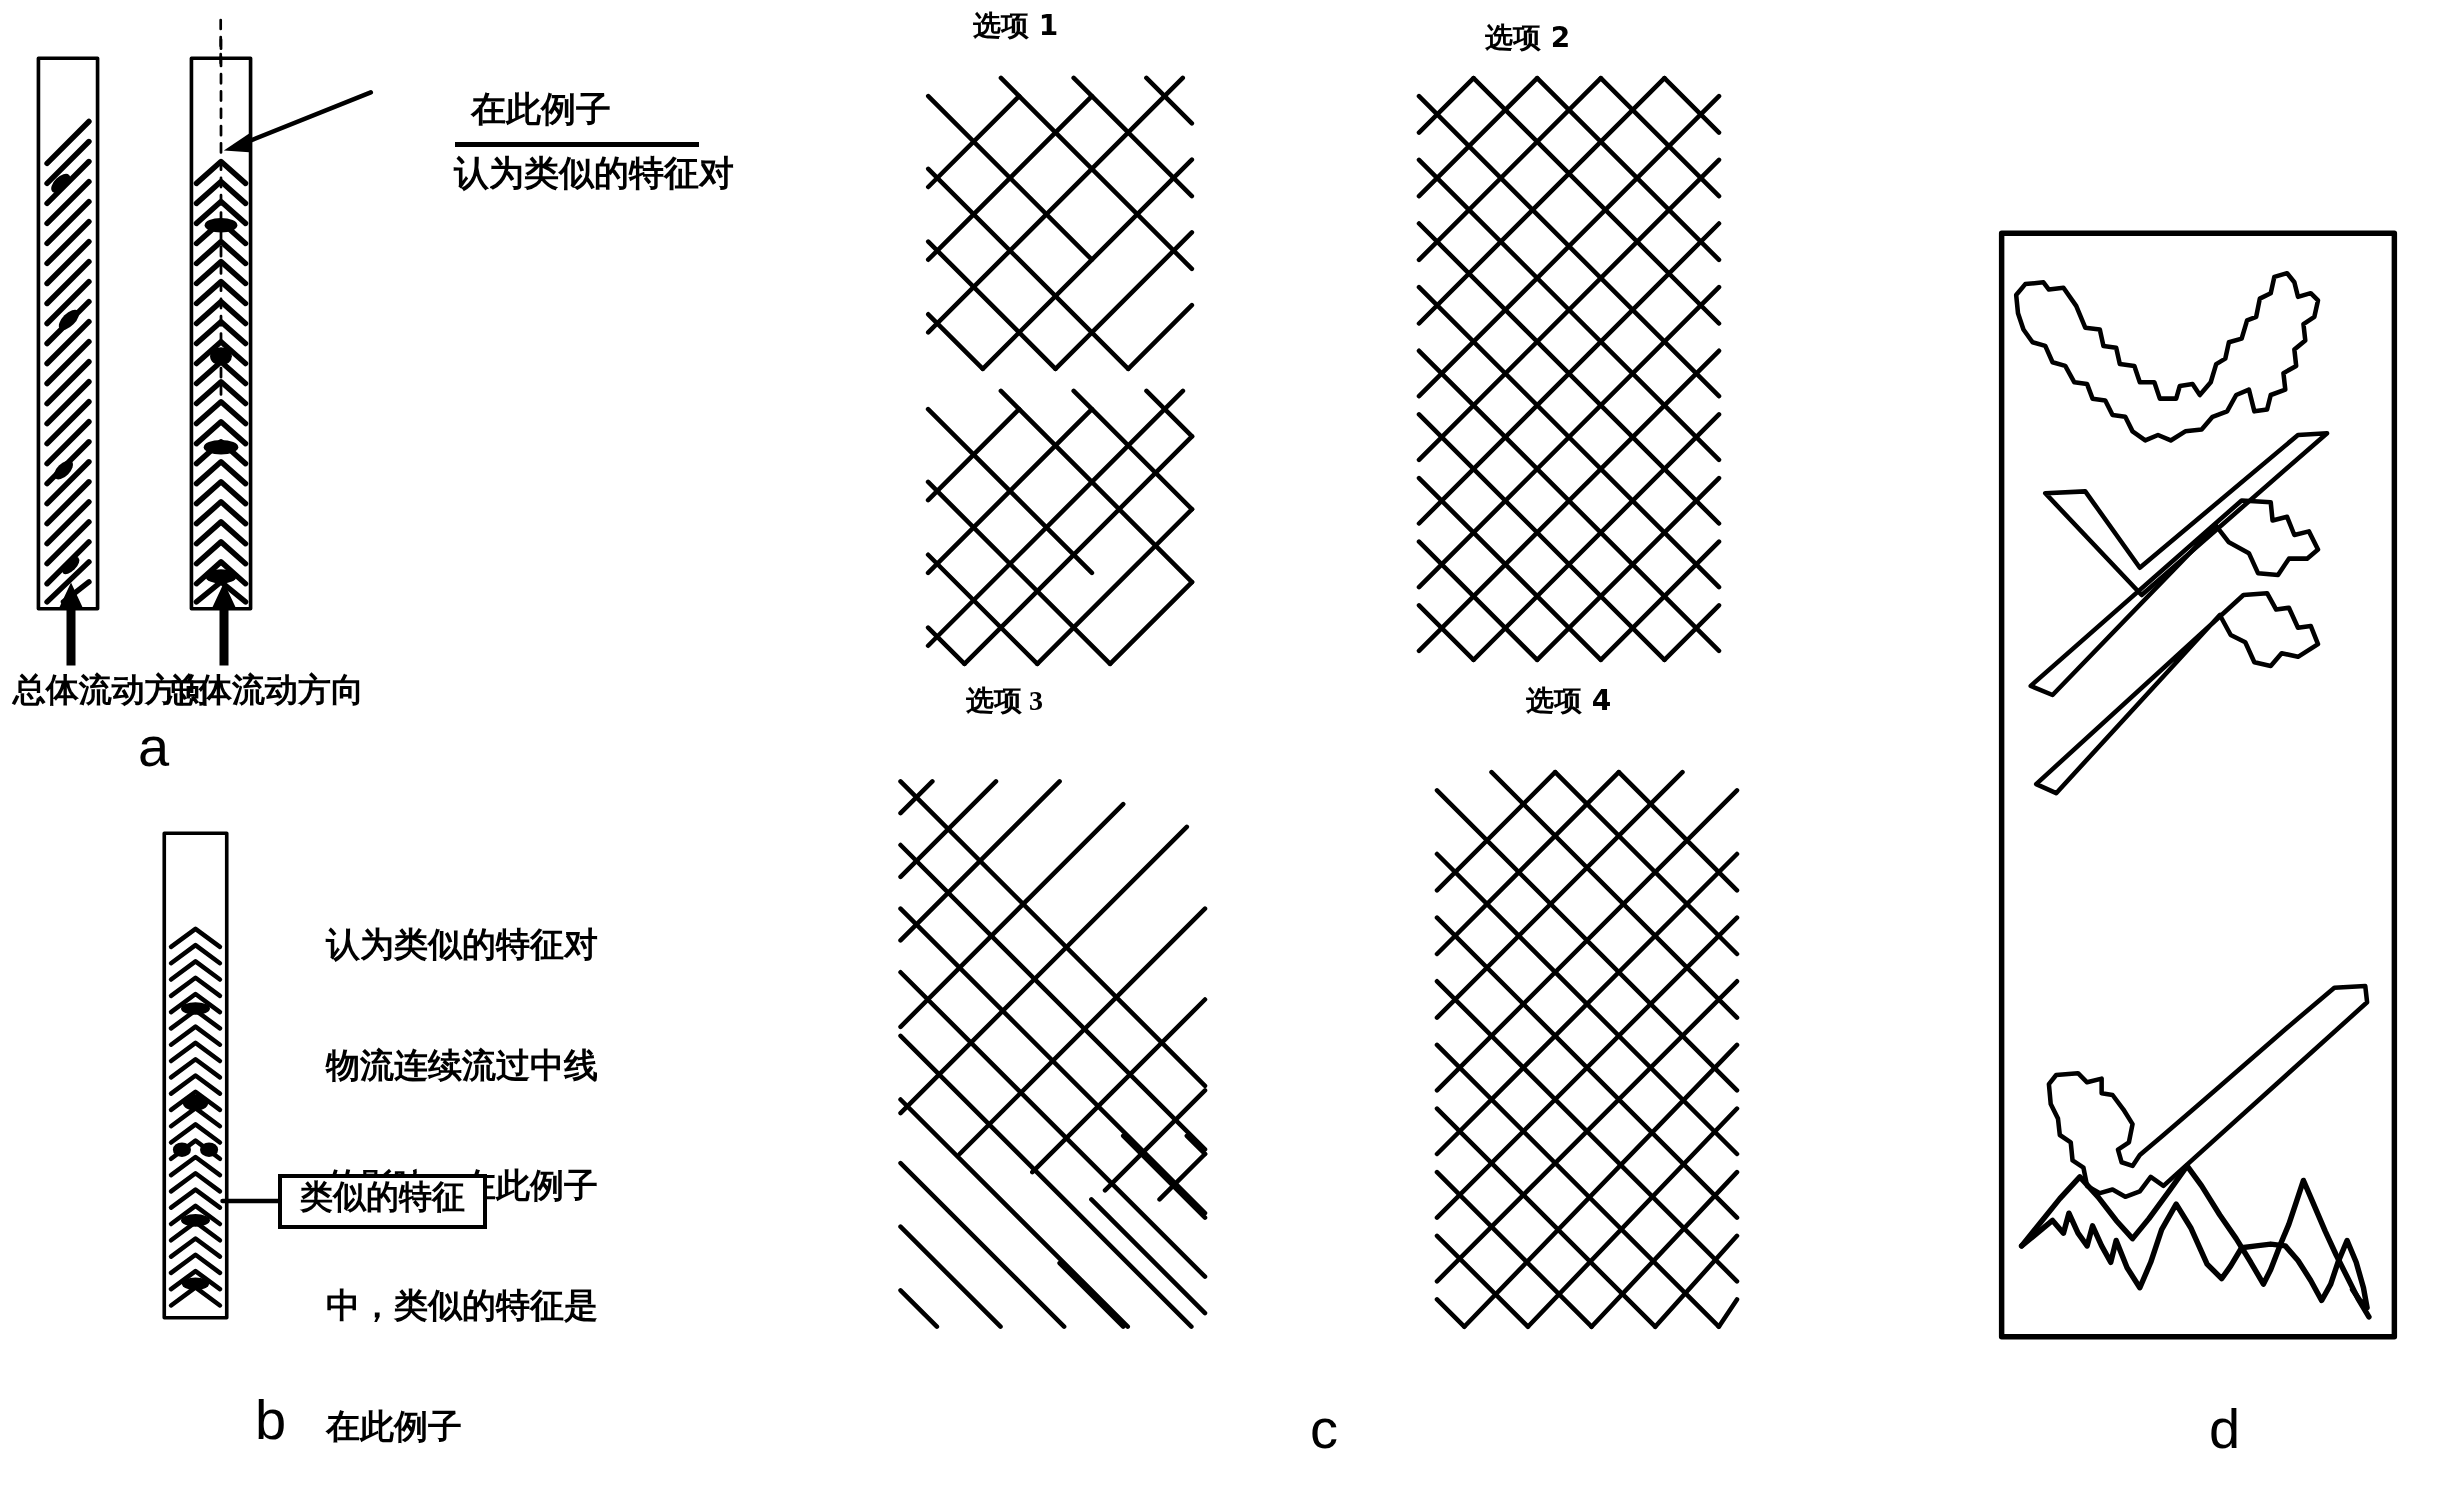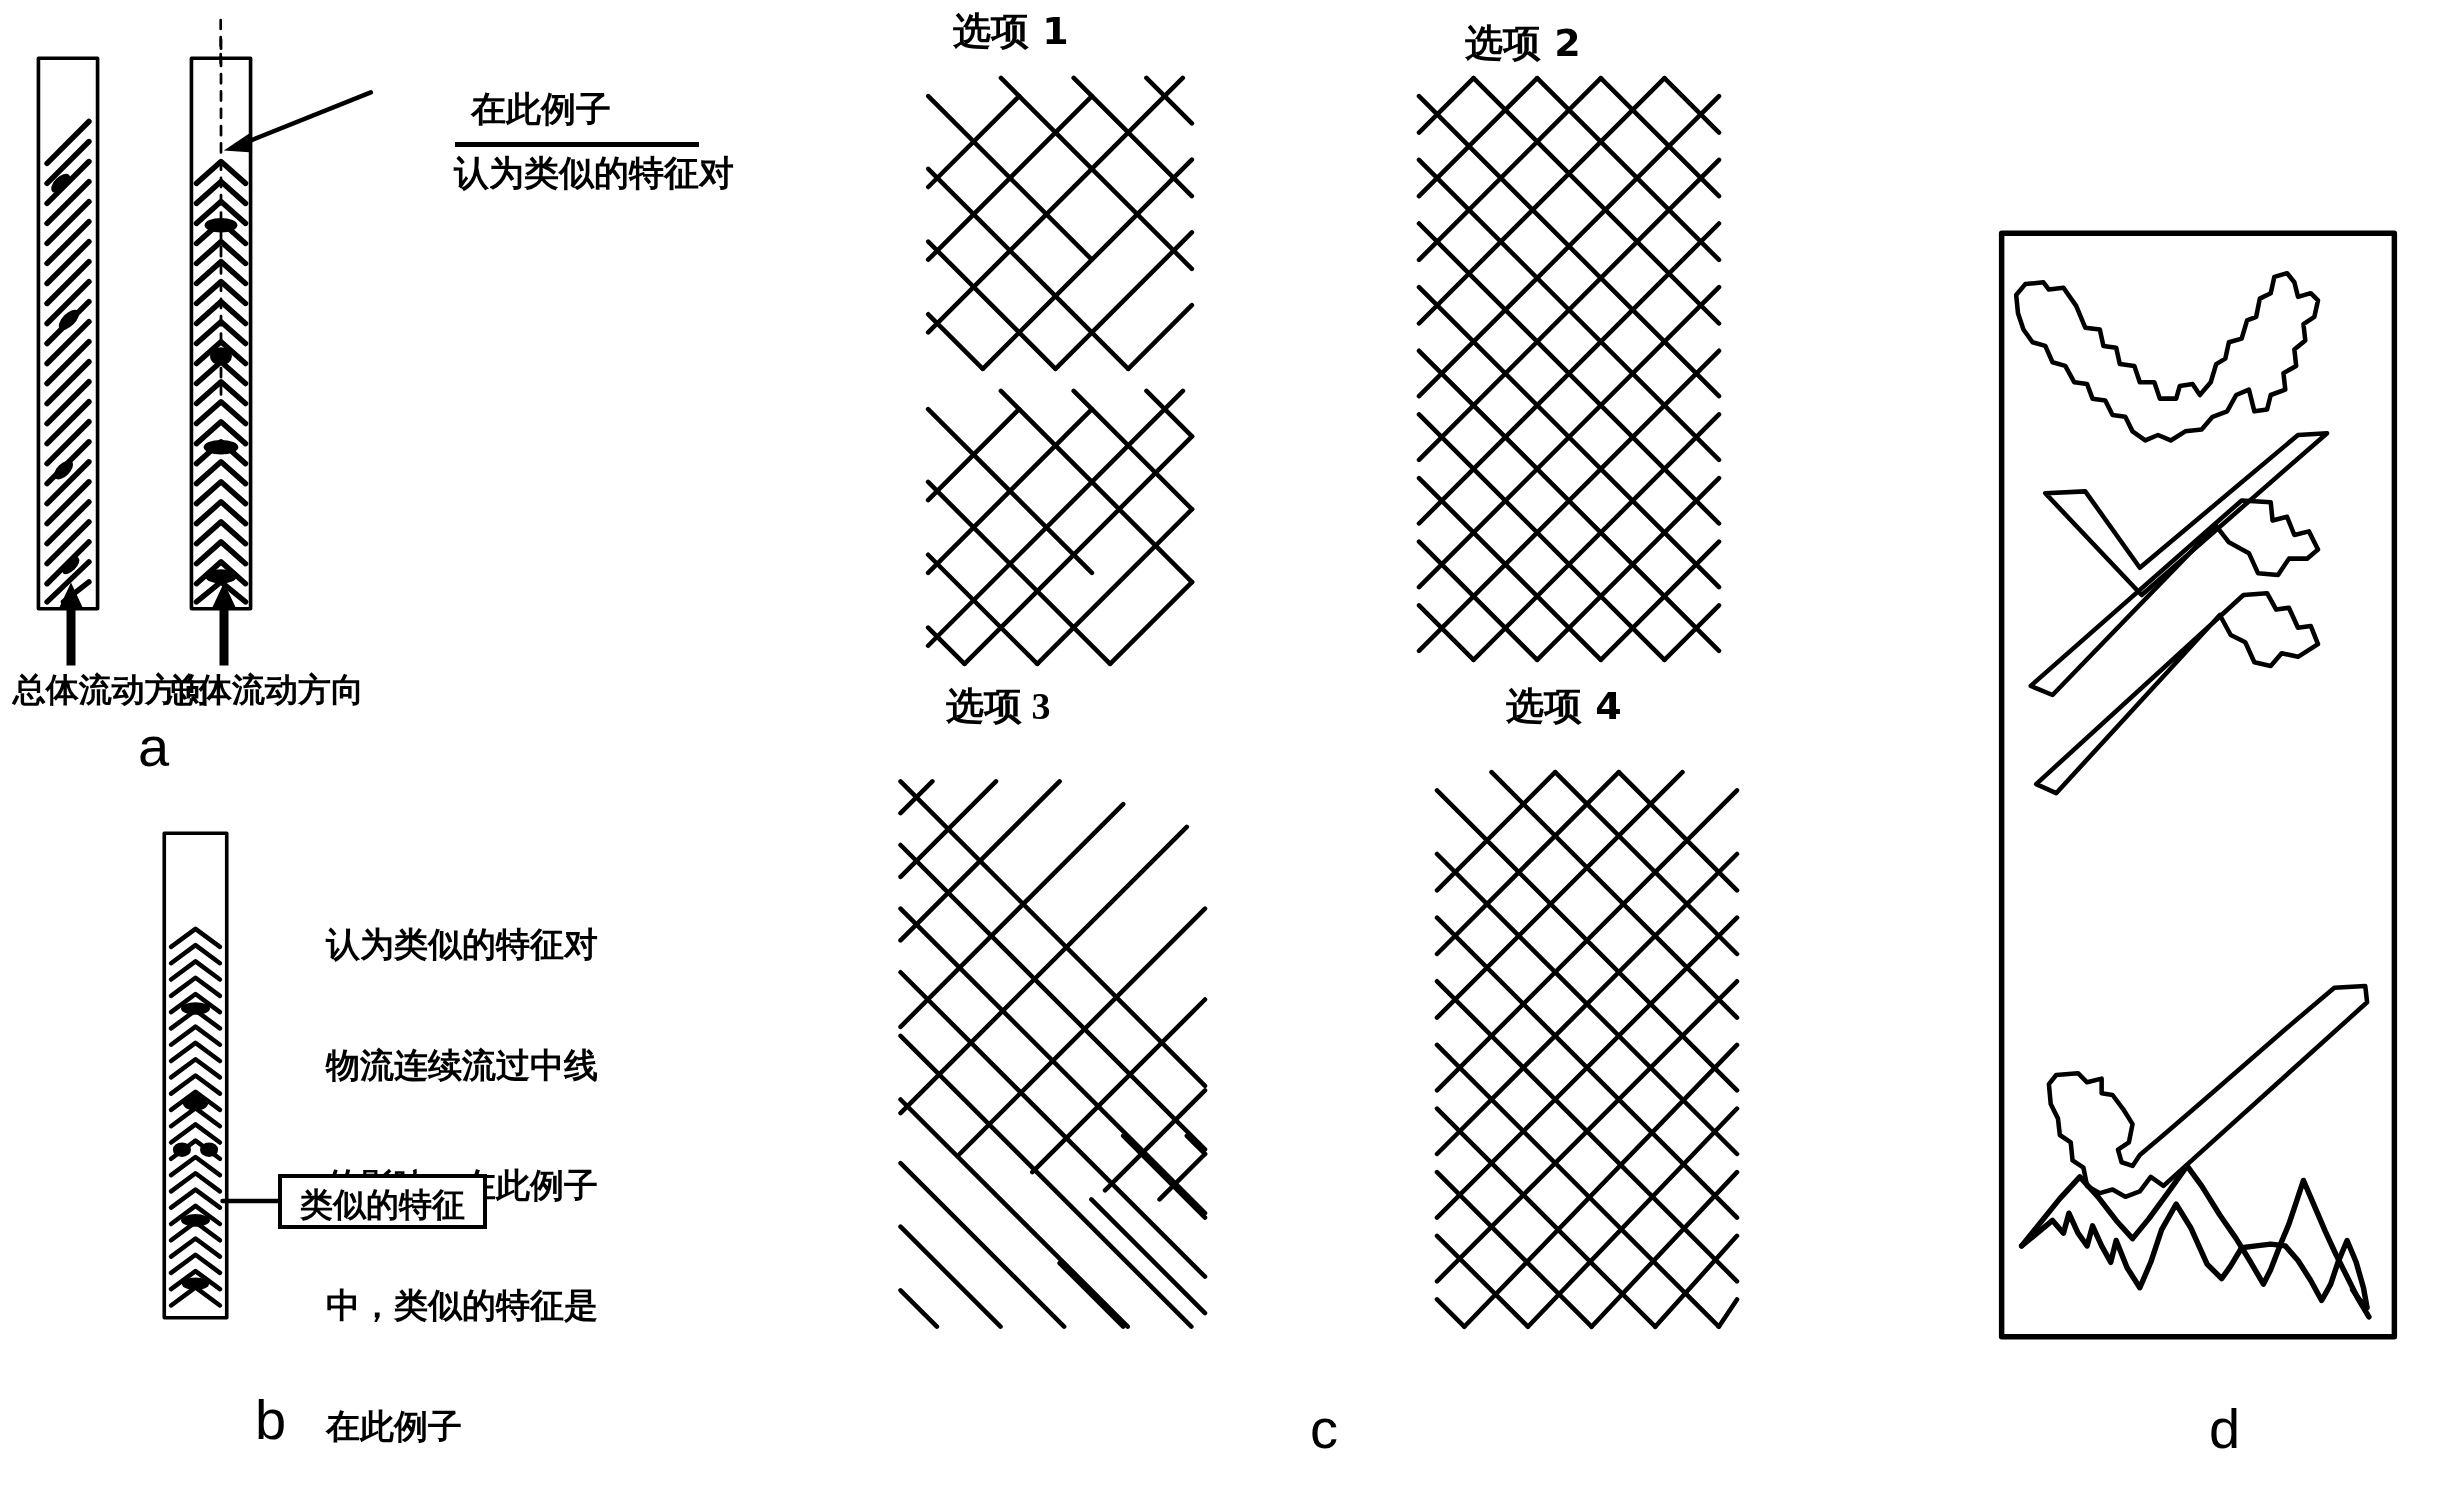--- a/index.html
+++ b/index.html
@@ -34,35 +34,36 @@
   }
   .abs { position: absolute; }
 
   
   .callout-box {
     position: absolute;
     border: 4.5px solid #000;
     background: #fff;
     box-sizing: border-box;
     display: flex;
-    align-items: flex-end;
+    align-items: flex-start;
     justify-content: center;
   }
 
   
   .rule {
     position: absolute;
     height: 4.5px;
     background: #000;
   }
 
   
   .opt-title {
     position: absolute;
-    font-size: 38px;
+    font-size: 28px;
+    margin-left: 20px;
   }
 
   svg { display: block; overflow: visible; }
   .stroke {
     fill: none;
     stroke: #000;
     stroke-linecap: round;
     stroke-linejoin: round;
   }
   .fillblack { fill: #000; stroke: none; }

